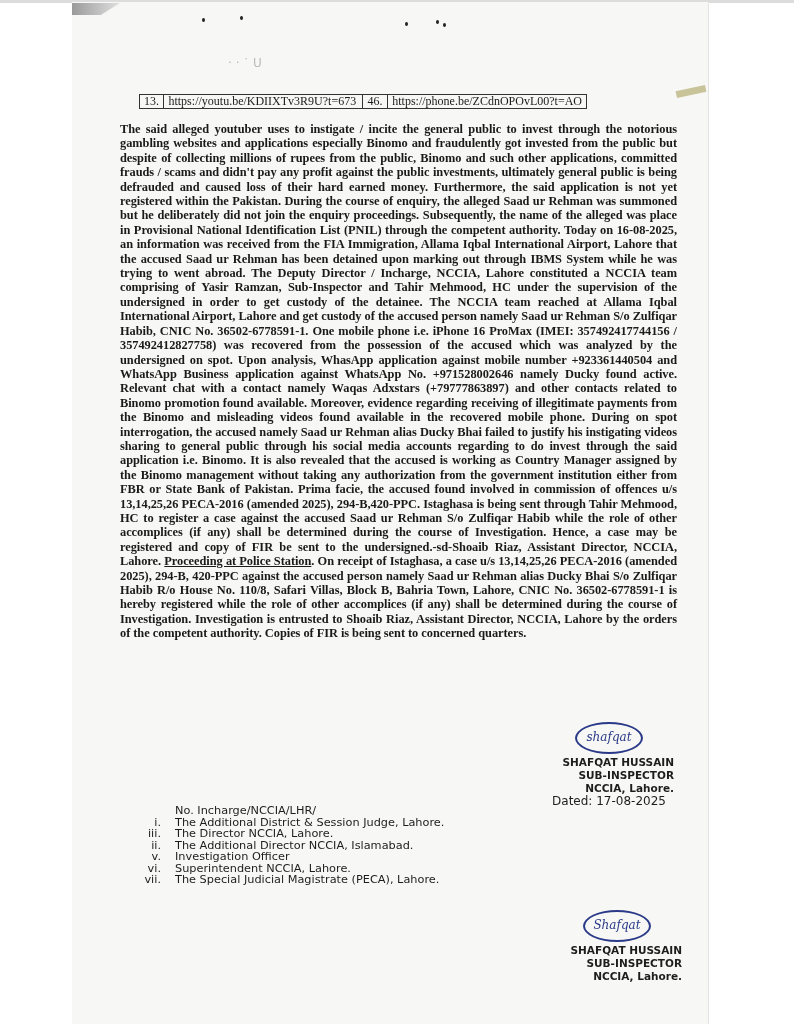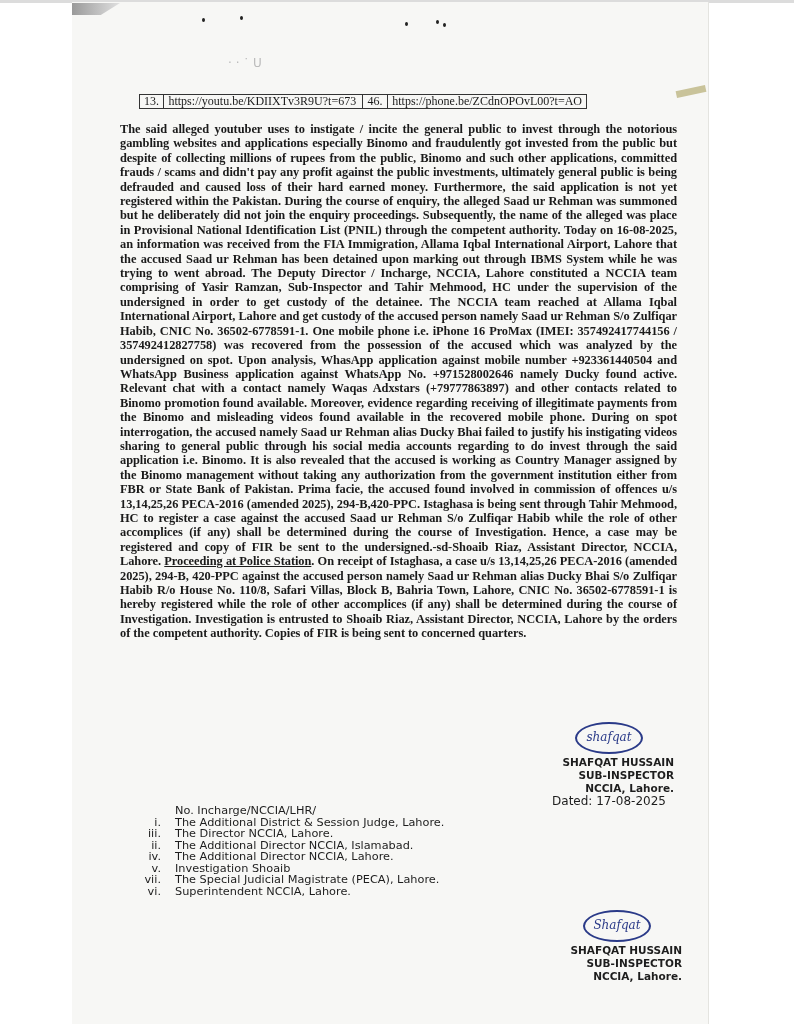--- a/index.html
+++ b/index.html
@@ -118,34 +118,30 @@
       </li>
     <li>
         <span class="roman">iii.</span>
         <span>The Director NCCIA, Lahore.</span>
       </li>
     <li>
         <span class="roman">ii.</span>
         <span>The Additional Director NCCIA, Islamabad.</span>
       </li>
     <li>
-        <span class="roman">iv.</span>
-        <span>The Additional Director NCCIA, Lahore.</span>
+        <span class="roman">v.</span>
+        <span>Investigation Officer</span>
       </li>
     <li>
-        <span class="roman">v.</span>
-        <span>Investigation Shoaib</span>
+        <span class="roman">vi.</span>
+        <span>Superintendent NCCIA, Lahore.</span>
       </li>
     <li>
         <span class="roman">vii.</span>
         <span>The Special Judicial Magistrate (PECA), Lahore.</span>
-      </li>
-    <li>
-        <span class="roman">vi.</span>
-        <span>Superintendent NCCIA, Lahore.</span>
       </li>
   </ol>
 </div>
 
 <div class="sig-block" id="sig2">
   <span class="signature">Shafqat</span>
   <span class="name">SHAFQAT HUSSAIN</span>
   <span class="rank">SUB-INSPECTOR</span>
   <span class="office">NCCIA, Lahore.</span>
 </div>

